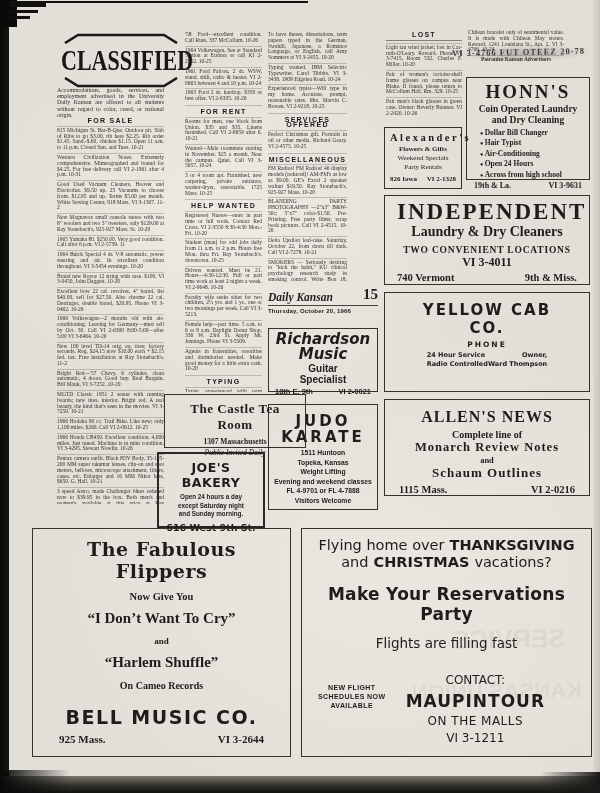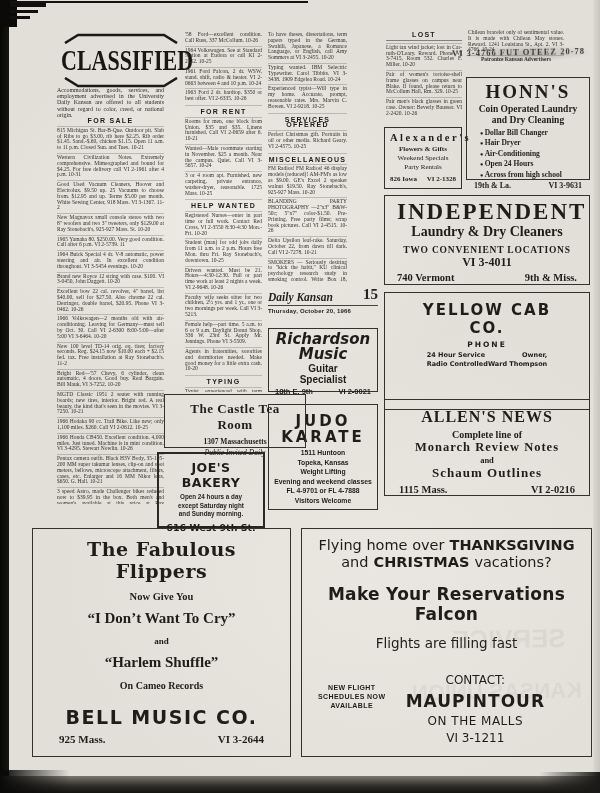--- a/index.html
+++ b/index.html
@@ -144,21 +144,21 @@
     </div>
 
   <div class="smudge">VI 3-4766  FUT OTEEZ  20-78</div>
 
   <div class="box" style="left:466px;top:77px;width:124px;height:103px;padding:4px 7px;">
     <div class="serif-b" style="font-size:19px;letter-spacing:2px;line-height:20px;">HONN'S</div>
     <div class="serif-b" style="font-size:9.5px;line-height:11px;margin-top:2px;">Coin Operated Laundry</div>
     <div class="serif-b" style="font-size:9.5px;line-height:11px;">and Dry Cleaning</div>
     <div style="padding-left:6px;margin-top:2px;">
         <div class="bullet">Dollar Bill Changer</div>
-        <div class="bullet">Hair Dryer</div>
+        <div class="bullet">Hair Typist</div>
         <div class="bullet">Air-Conditioning</div>
         <div class="bullet">Open 24 Hours</div>
         <div class="bullet">Across from high school</div>
       </div>
     <div class="row-sp serif-b" style="font-size:8px;margin-top:1px;">
       <span>19th &amp; La.</span>
       <span>VI 3-9631</span>
     </div>
   </div>
 
@@ -177,21 +177,21 @@
     <div class="serif-b" style="font-size:23px;letter-spacing:2px;line-height:25px;">INDEPENDENT</div>
     <div class="serif-b" style="font-size:14px;line-height:16px;">Laundry &amp; Dry Cleaners</div>
     <div class="serif-b" style="font-size:9.5px;letter-spacing:.8px;margin-top:5px;">TWO CONVENIENT LOCATIONS</div>
     <div class="serif-b" style="font-size:12px;line-height:14px;">VI 3-4011</div>
     <div class="row-sp serif-b" style="font-size:10.5px;margin-top:3px;">
       <span>740 Vermont</span>
       <span>9th &amp; Miss.</span>
     </div>
   </div>
 
-  <div class="box" style="left:384px;top:292px;width:206px;height:118px;padding:8px 28px 4px;font-family:'DejaVu Sans',sans-serif;">
+  <div class="box" style="left:384px;top:292px;width:206px;height:100px;padding:8px 28px 4px;font-family:'DejaVu Sans',sans-serif;">
     <div style="font-size:15px;font-weight:bold;letter-spacing:2px;">YELLOW CAB CO.</div>
     <div style="font-size:7.5px;font-weight:bold;letter-spacing:2px;margin-top:3px;">PHONE</div>
     <div class="row-sp" style="font-size:6.5px;font-weight:bold;margin-top:2px;justify-content:center;">
       <span style="text-align:left;">
         <span style="display:block;line-height:9px;">24 Hour Service</span>
         <span style="display:block;line-height:9px;">Radio Controlled</span>
       </span>
       <span style="text-align:right;">
         <span style="display:block;line-height:9px;">Owner,</span>
         <span style="display:block;line-height:9px;">Ward Thompson</span>
@@ -278,21 +278,21 @@
     <div class="ghost" style="left:110px;top:150px;font-size:22px;opacity:.05;">KANSAS UNION</div>
     <div style="font-size:14.5px;font-weight:bold;line-height:17px;">
       <span style="font-weight:normal;">Flying home over</span>
       <span>THANKSGIVING</span>
     </div>
     <div style="font-size:14.5px;font-weight:bold;line-height:17px;">
       <span style="font-weight:normal;">and</span>
       <span>CHRISTMAS</span>
       <span style="font-weight:normal;">vacations?</span>
     </div>
-    <div style="font-size:17px;font-weight:bold;margin-top:13px;letter-spacing:.3px;">Make Your Reservations Falcon</div>
+    <div style="font-size:17px;font-weight:bold;margin-top:13px;letter-spacing:.3px;">Make Your Reservations Party</div>
     <div style="font-size:13.5px;margin-top:11px;">Flights are filling fast</div>
     <div style="display:flex;justify-content:space-between;margin-top:22px;padding:0 8px;">
       <div style="text-align:center;padding-top:10px;">
           <div class="noteline">NEW FLIGHT</div>
           <div class="noteline">SCHEDULES NOW</div>
           <div class="noteline">AVAILABLE</div>
         </div>
       <div style="text-align:center;padding-right:30px;">
         <div style="font-size:12px;">CONTACT:</div>
         <div style="font-size:17px;font-weight:bold;letter-spacing:1px;margin-top:4px;text-align:center;">MAUPINTOUR</div>

